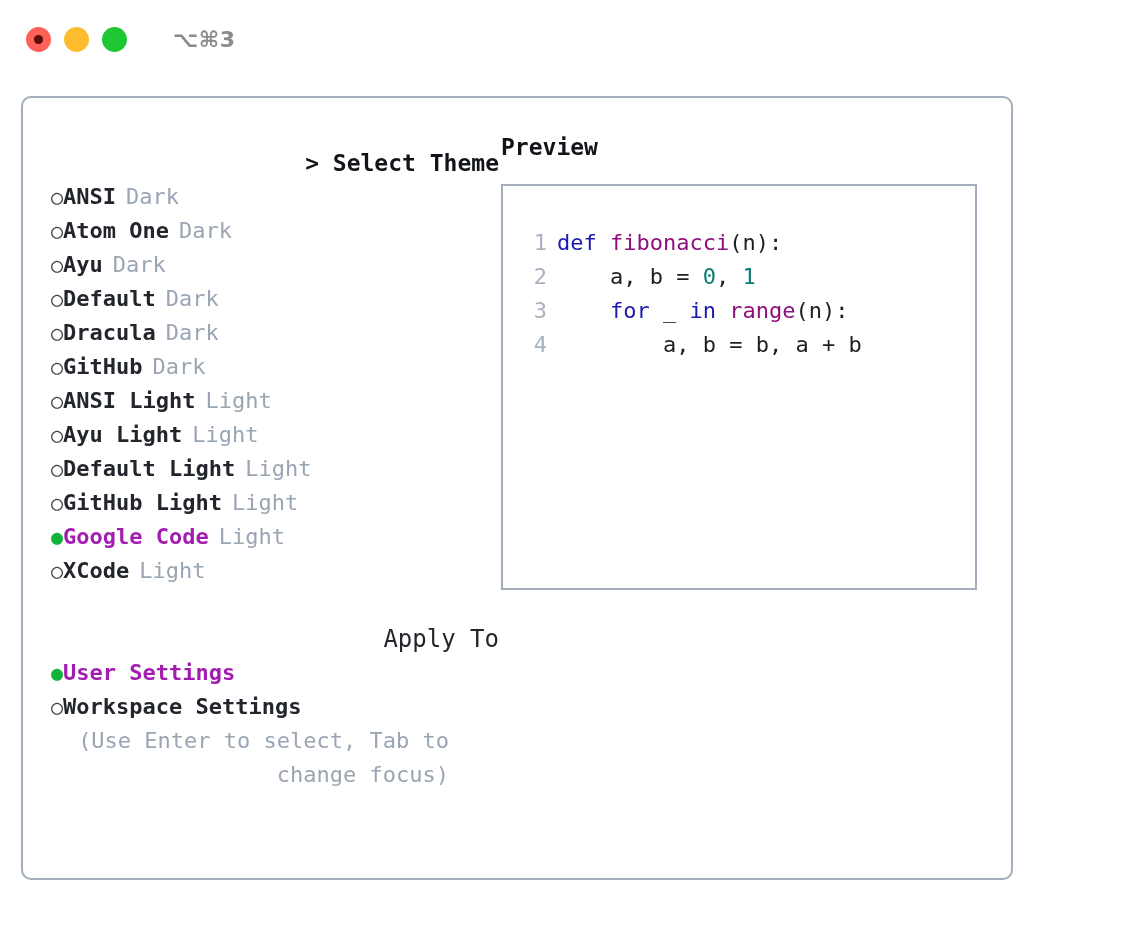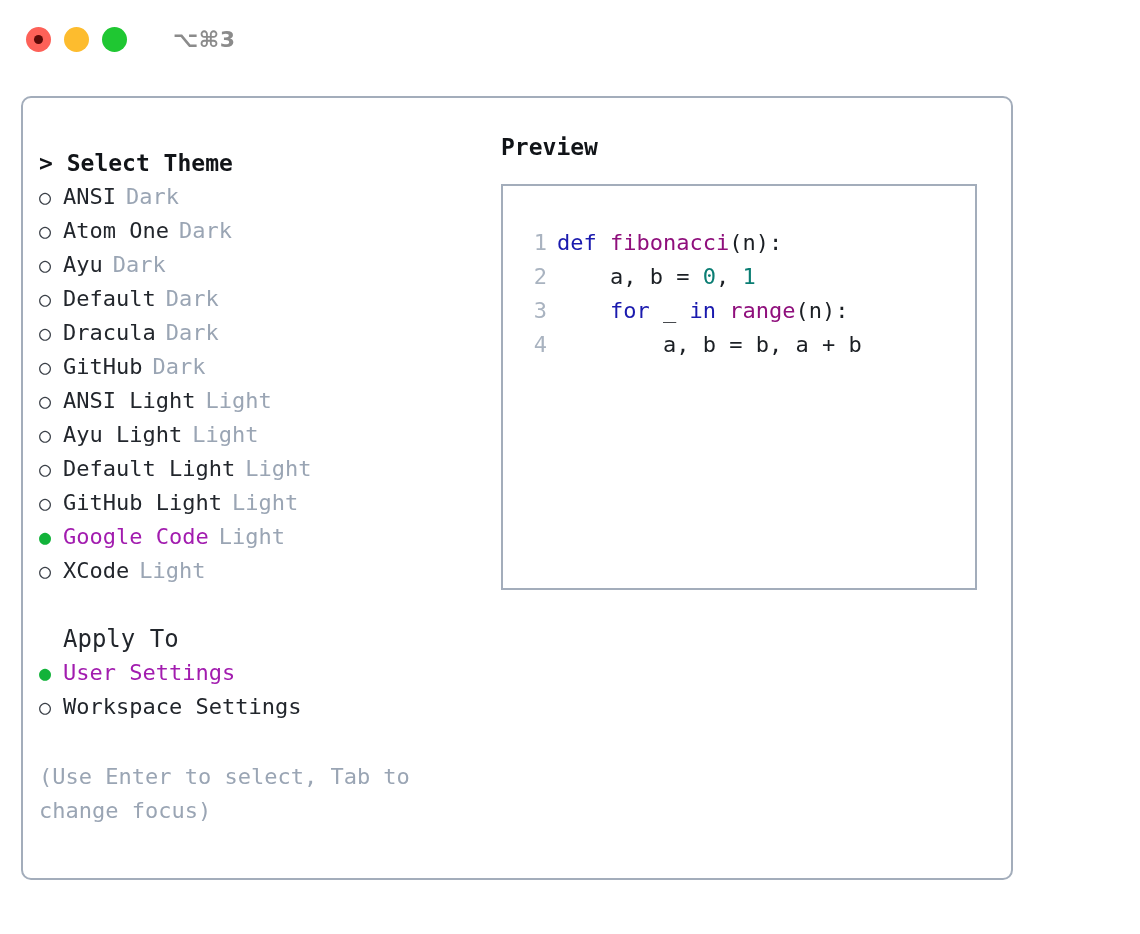--- a/index.html
+++ b/index.html
@@ -78,20 +78,21 @@
     box-sizing: border-box;
     background: #ffffff;
   }
 
   
   .left-col {
     position: absolute;
     left: 16px;
     top: 48px;
     width: 460px;
+    text-align: right;
   }
   .panel-title {
     font-size: 23px;
     color: #111418;
     font-weight: 700;
     line-height: 34px;
     white-space: pre;
   }
   .opt-row {
     display: flex;
@@ -101,38 +102,37 @@
     white-space: pre;
   }
   .bullet {
     width: 24px;
     flex: 0 0 24px;
     font-size: 20px;
     color: #3b4048;
     line-height: 34px;
   }
   .bullet.sel { color: #12b33a; }
-  .opt-name { color: #22262c; }
+  .opt-name { color: #22262c; font-weight: bold; }
   .opt-row.selected .opt-name { color: #a21caf; }
   .opt-variant {
     color: #9aa5b4;
     margin-left: 10px;
   }
 
   .section-gap { height: 34px; }
   .section-head {
     font-size: 24px;
     color: #22262c;
     line-height: 34px;
     padding-left: 24px;
     white-space: pre;
   }
 
   .hint {
-    margin-top: 36px;
     font-size: 22px;
     color: #9aa5b4;
     line-height: 34px;
     width: 410px;
   }
 
   
   .right-col {
     position: absolute;
     left: 478px;

